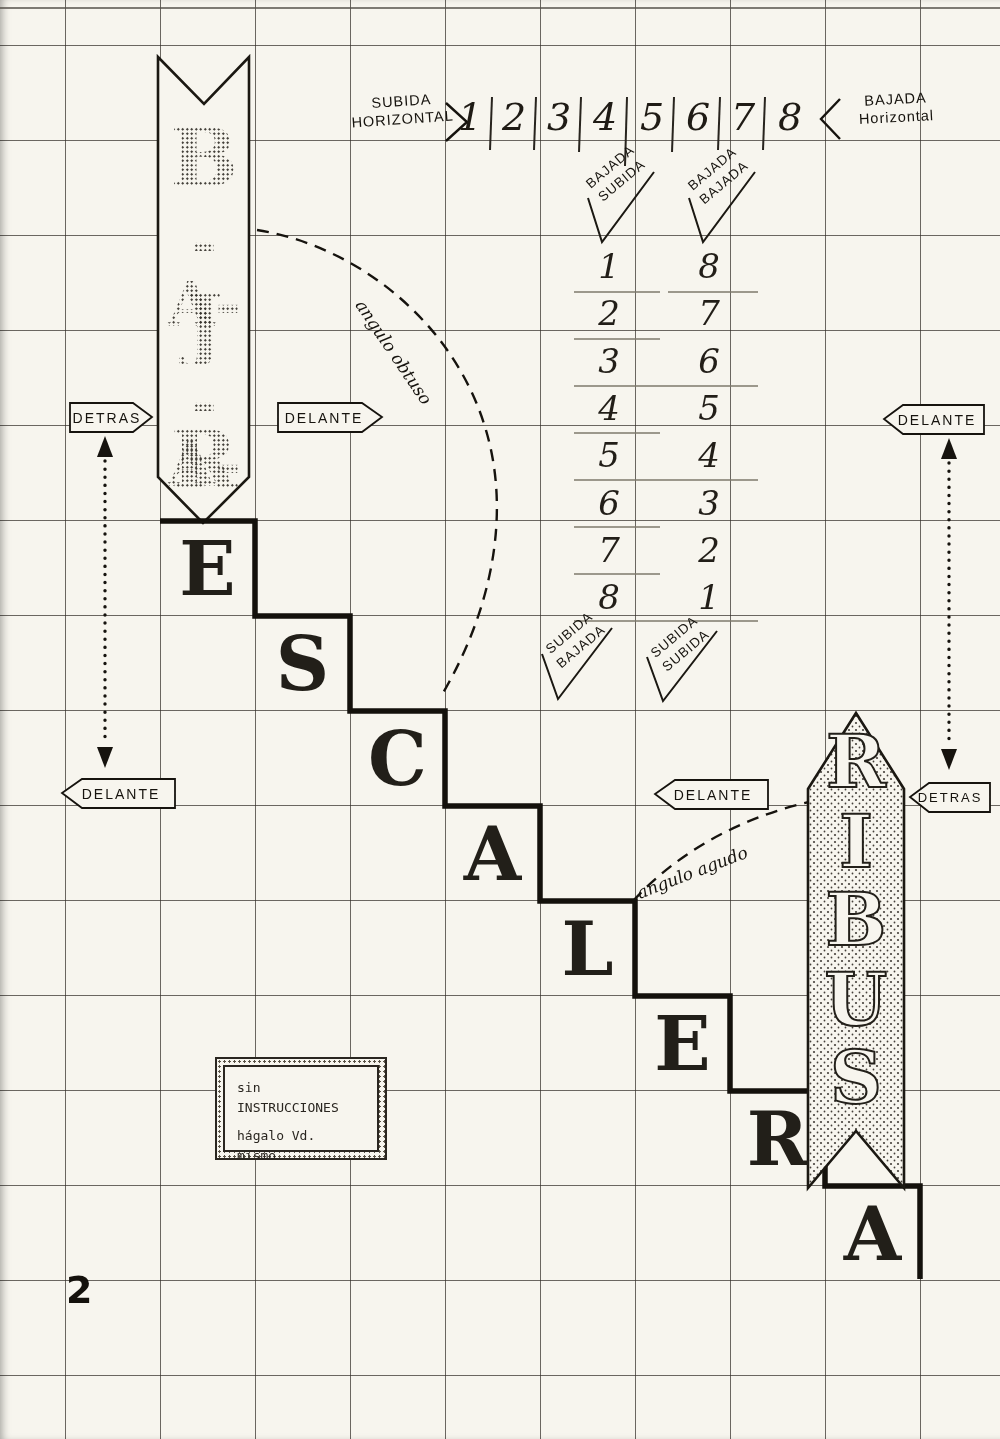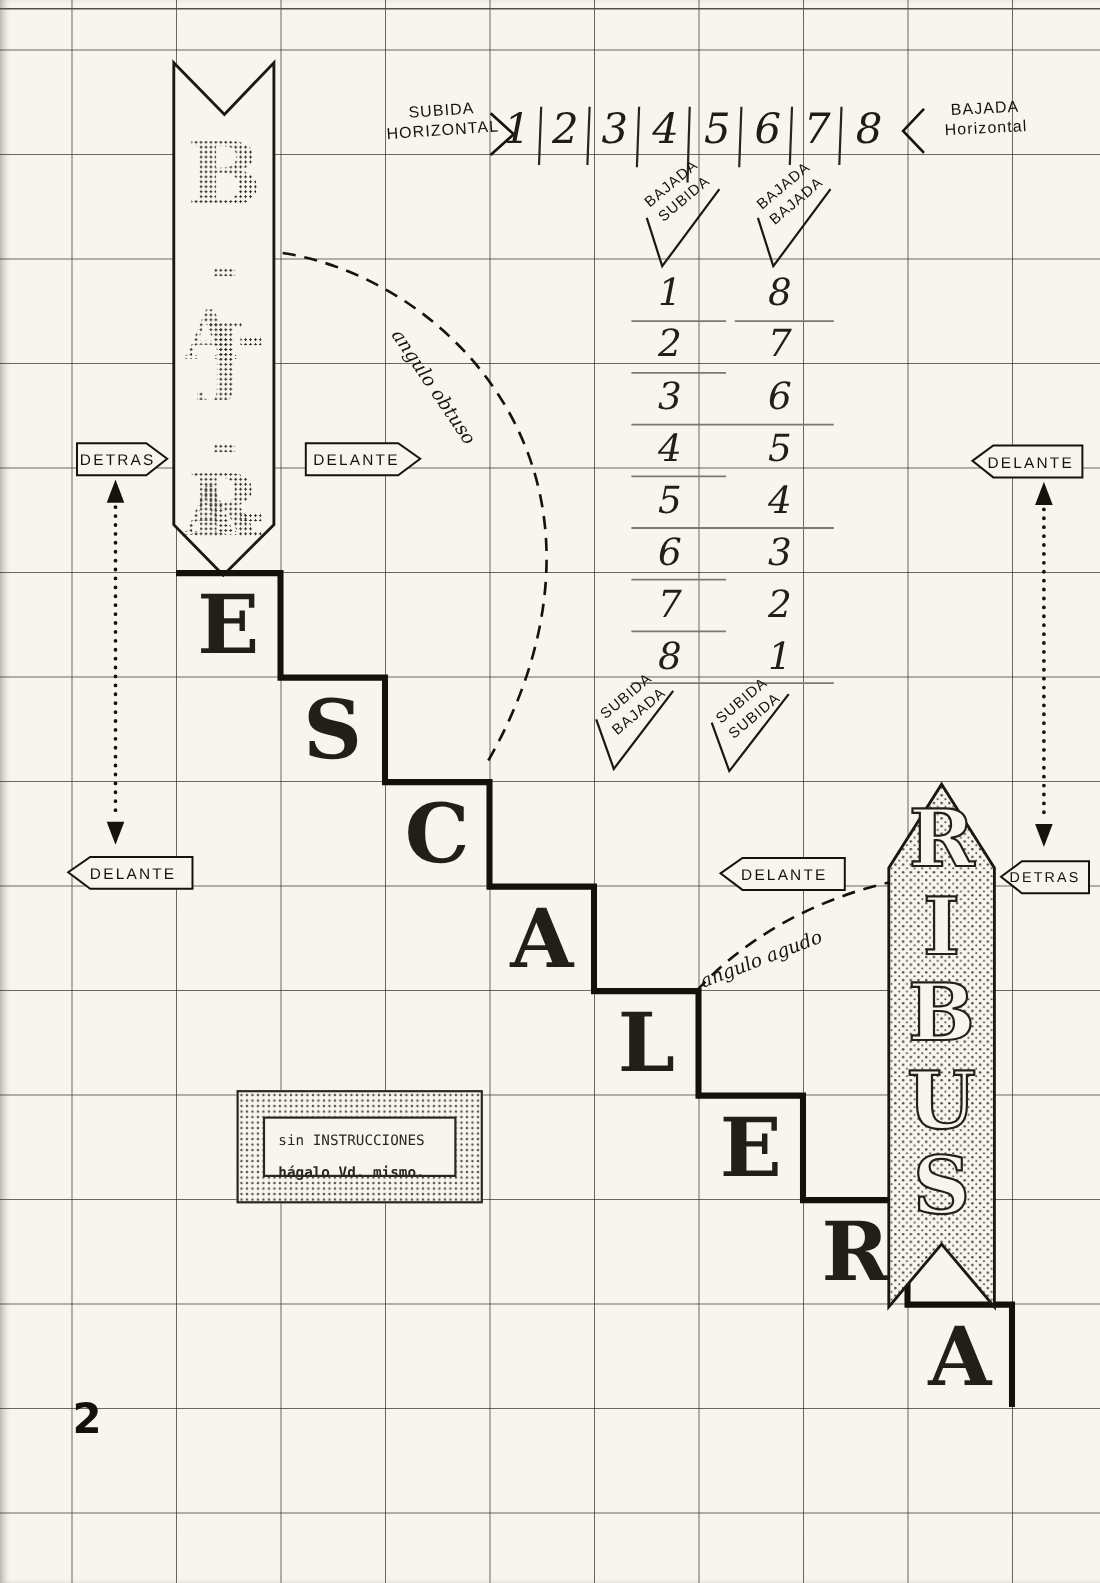--- a/index.html
+++ b/index.html
@@ -32,26 +32,26 @@
     .stipple-text {
       background-image: radial-gradient(circle, #34302a 34%, rgba(0,0,0,0) 37%);
       background-size: 4.5px 4.5px;
       -webkit-background-clip: text; background-clip: text; color: transparent;
     }
   }
   .sletter { position: absolute; width: 95px; text-align: center; font-family: "DejaVu Serif", serif; font-weight: bold; font-size: 74px; line-height: 1; color: #221f19; }
   .rletter { position: absolute; left: 809px; width: 94px; text-align: center; font-family: "DejaVu Serif", serif; font-weight: bold; font-size: 72px; line-height: 1;
              color: #f7f5ee; -webkit-text-stroke: 2px #23201a; }
 
-  .note-outer { position: absolute; left: 215px; top: 991px; width: 224px; height: 103px;
-    border: 2px solid #2a2620; padding: 22px;
+  .note-outer { position: absolute; left: 215px; top: 1057px; width: 172px; height: 103px;
+    border: 2px solid #2a2620; padding: 6px;
     background-image: radial-gradient(#5a5448 1px, transparent 1.4px); background-size: 5px 5px; background-color: #f7f5ee; }
   .note-inner { width: 100%; height: 100%; background: #f7f5ee; border: 2px solid #2a2620; padding: 11px 12px;
     font-family: "DejaVu Sans Mono", monospace; font-size: 13px; color: #2a2620; line-height: 1.5; }
-  .note-inner .l2 { margin-top: 9px; font-weight: bold; }
+  .note-inner .l2 { margin-top: 9px; }
 
   .page-num { position: absolute; left: 66px; top: 1268px; font-family: "DejaVu Sans", sans-serif; font-weight: bold; font-size: 38px; color: #14110c; }
 </style>
 </head>
 <body>
 
 <div id="page">
 
   <svg id="art" width="1000" height="1439" viewBox="0 0 1000 1439">
     <defs>

